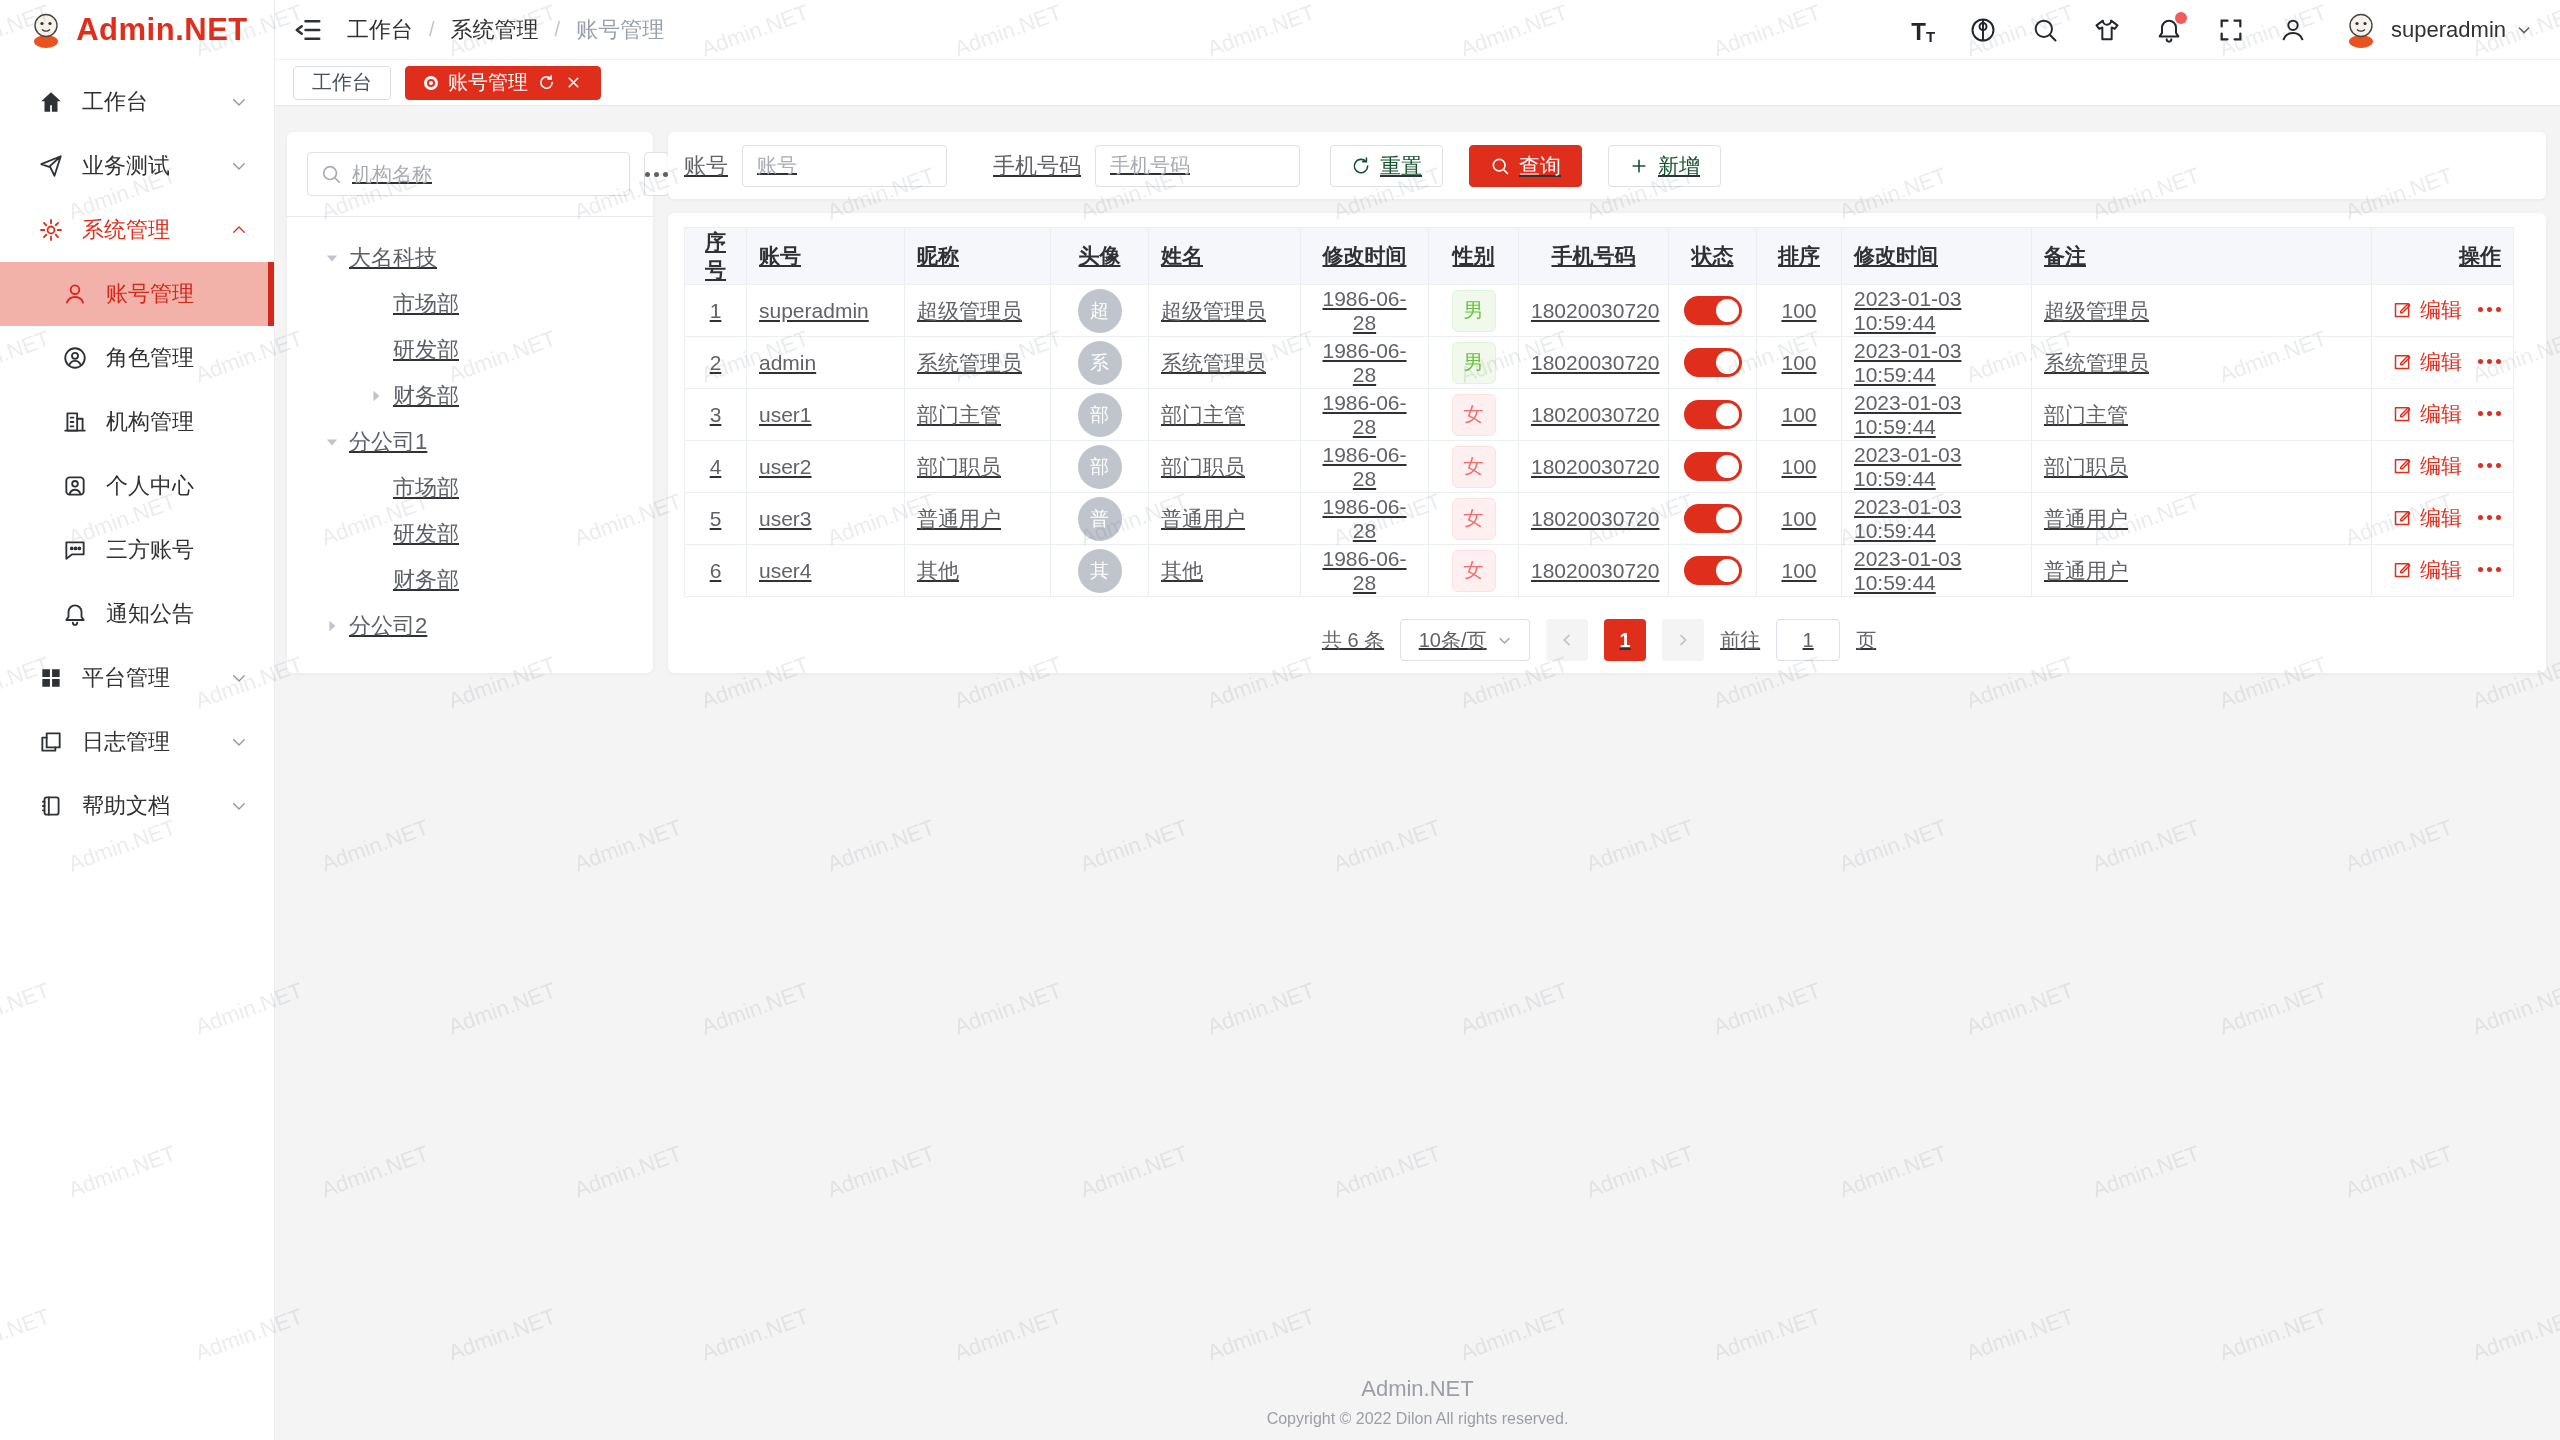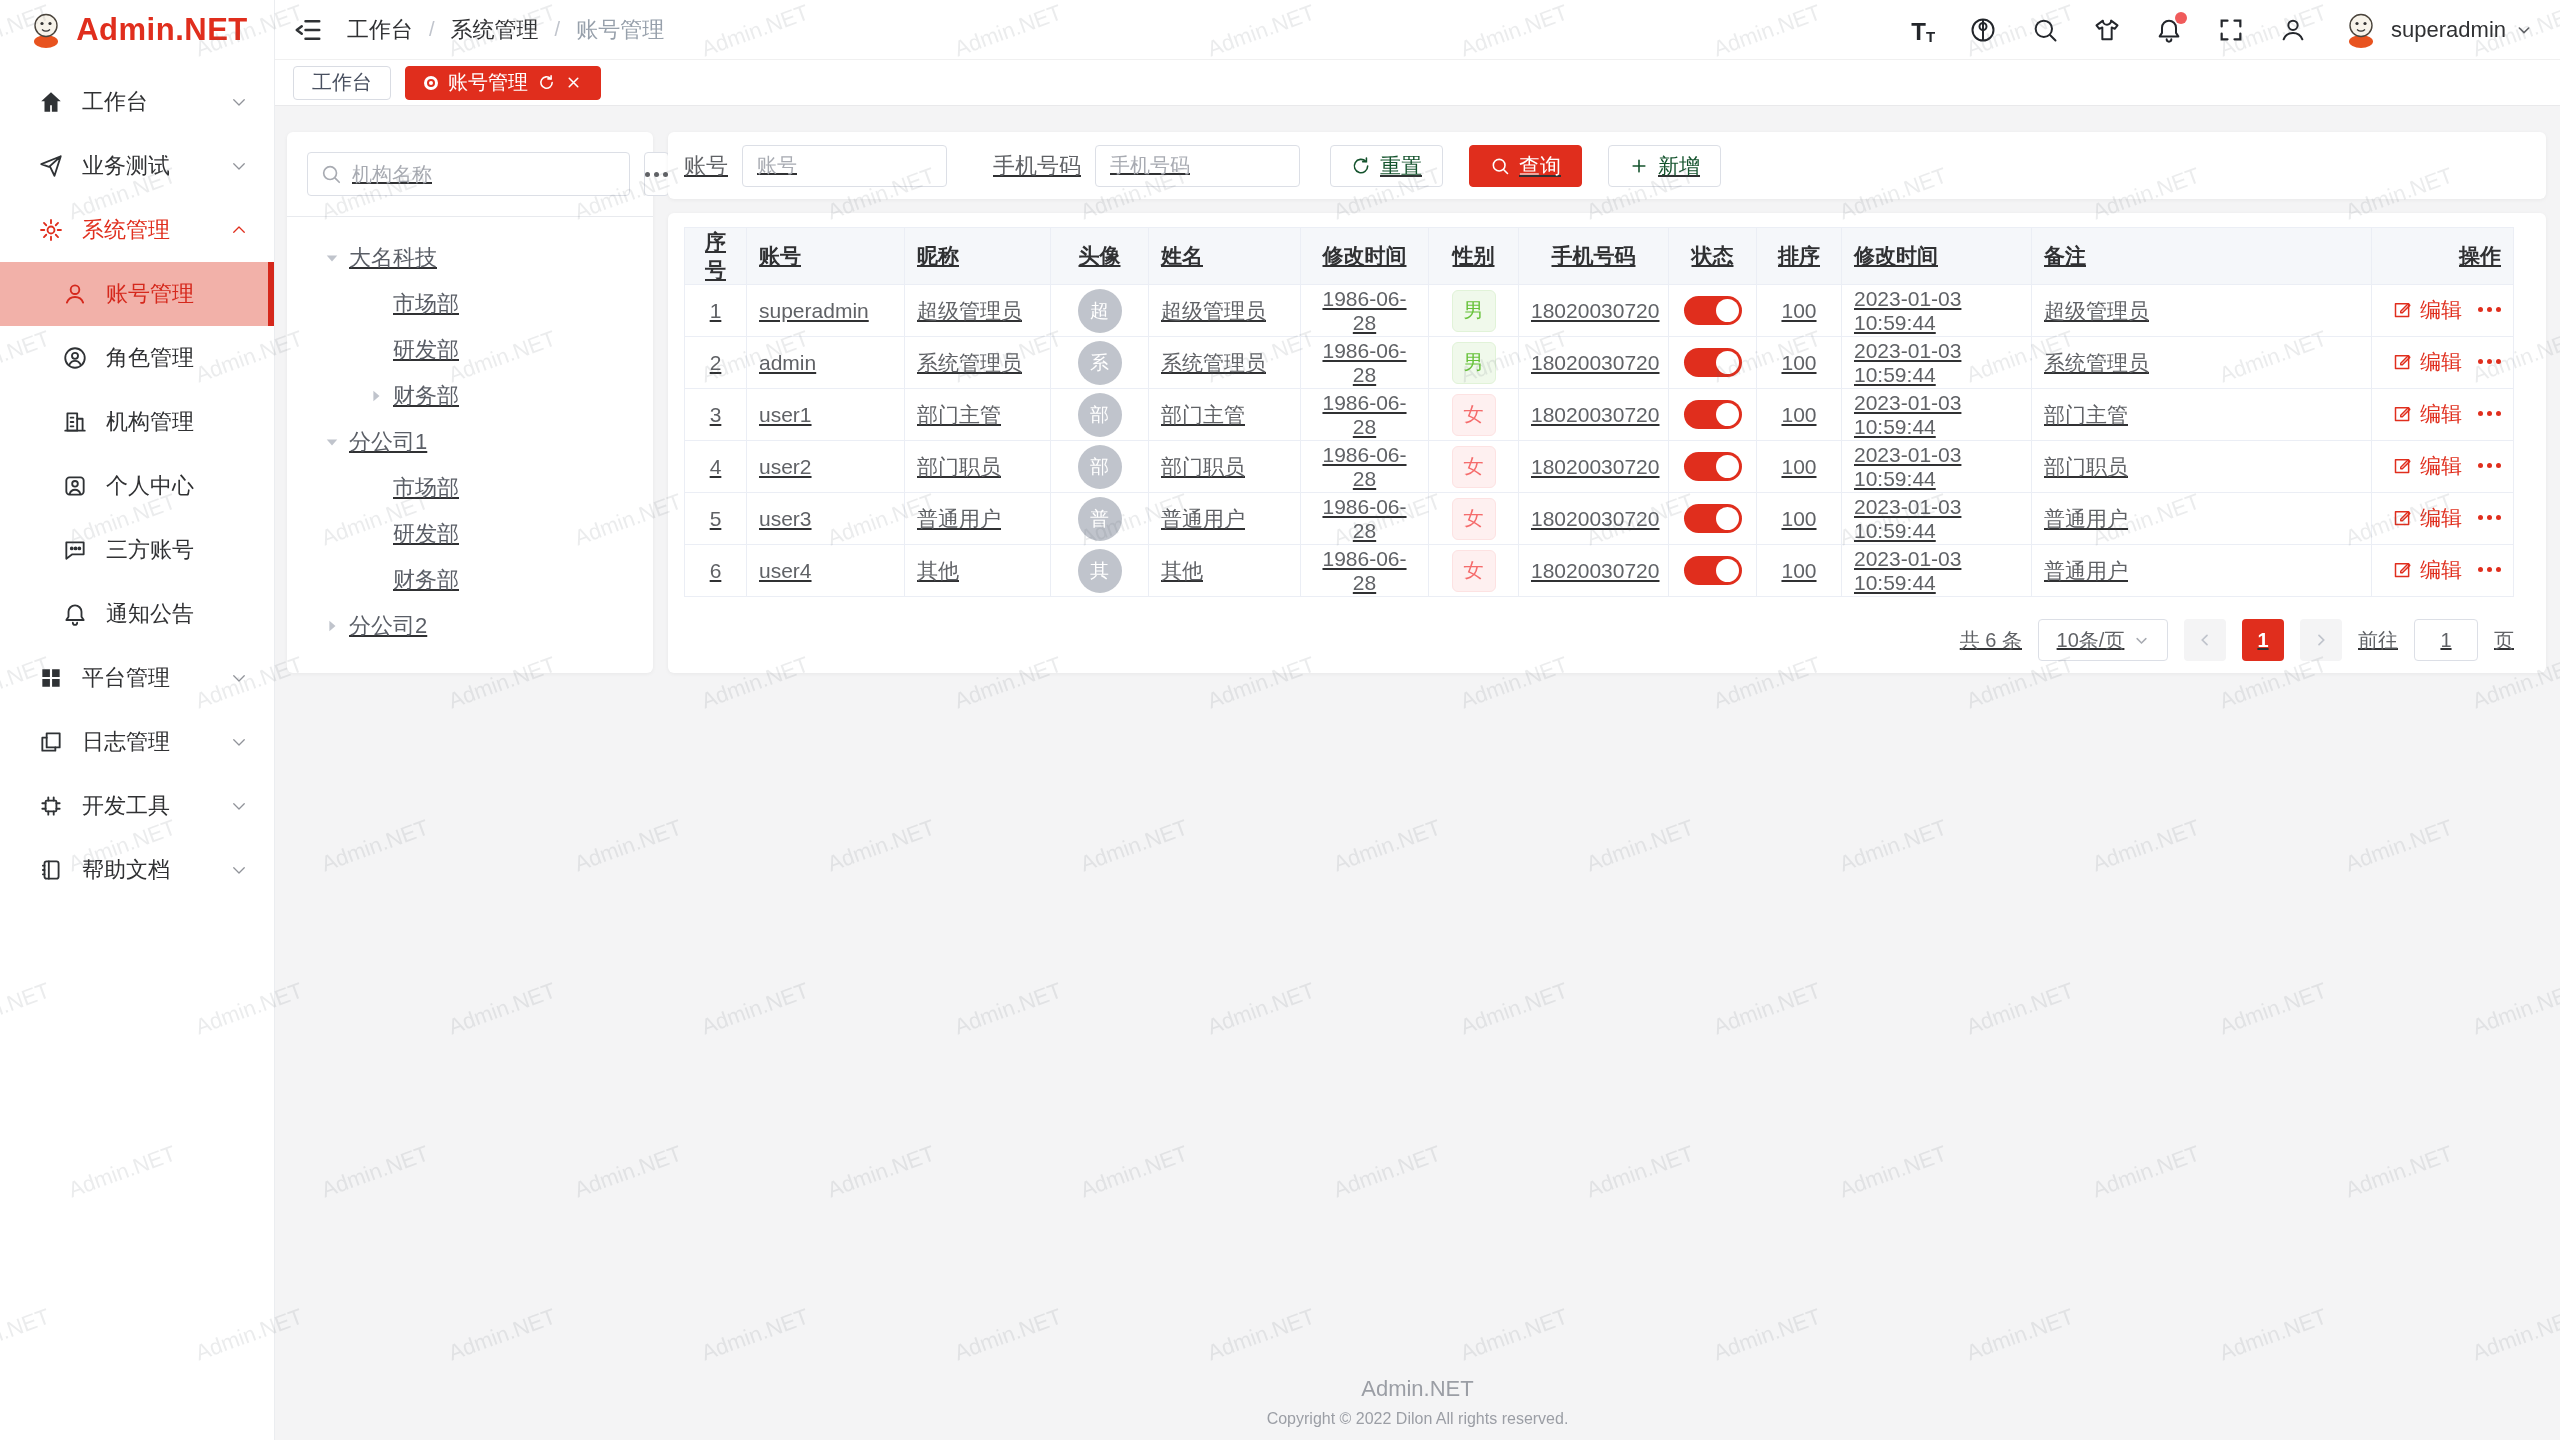--- a/index.html
+++ b/index.html
@@ -85,21 +85,21 @@
   .f-input { width:205px; height:42px; border:1px solid #dcdfe6; border-radius:4px; padding:0 14px; font-size:20px; color:#606266; outline:none; font-family:inherit; }
   .f-input::placeholder { color:#a8abb2; }
   .gap46 { width:46px; }
   .btn { height:42px; border-radius:4px; display:flex; align-items:center; gap:9px; padding:0 20px; font-size:21px; cursor:pointer; border:1px solid #dcdfe6; background:#fff; color:#14532d; white-space:nowrap; }
   .btn svg { width:20px; height:20px; }
   .btn.primary { background:#e02e1d; border-color:#e02e1d; color:#ffffff; }
   .btn + .btn { margin-left:26px; }
   .btn-first { margin-left:30px; }
 
   
-  .table-card { margin-top:14px; height:460px; padding:14px 32px 14px 16px; display:flex; flex-direction:column; }
+  .table-card { margin-top:14px; height:460px; padding:14px 32px 14px 16px; display:flex; flex-direction:column;align-items:center; }
   table.grid { width:100%; border-collapse:collapse; table-layout:fixed; border:1px solid #ebeef5; }
   table.grid th { height:50px; background:#f5f7fa; font-size:21px; font-weight:600; color:#303133; border:1px solid #ebeef5; padding:0 12px; }
   table.grid td { height:52px; font-size:21px; color:#606266; border:1px solid #ebeef5; padding:0 12px; background:#fff; }
   .al { text-align:left; } .ac { text-align:center; } .ar { text-align:right; }
   .avatar-circle { width:44px; height:44px; border-radius:50%; background:#c0c4cc; color:#fff; font-size:19px; display:inline-flex; align-items:center; justify-content:center; }
   .gbadge { display:inline-flex; align-items:center; justify-content:center; min-width:44px; height:42px; border-radius:6px; font-size:20px; }
   .gbadge.male { background:#f0f9eb; border:1px solid #e1f3d8; color:#67c23a; }
   .gbadge.female { background:#fef0f0; border:1px solid #fde2e2; color:#f56c6c; }
   .switch { width:58px; height:29px; border-radius:15px; background:#e02e1d; position:relative; display:inline-block; cursor:pointer; vertical-align:middle; }
   .switch::after { content:""; position:absolute; top:3px; right:3px; width:23px; height:23px; border-radius:50%; background:#fff; }
@@ -359,34 +359,20 @@
           <span class="mi-label">日志管理</span>
           <span class="mi-chevron">
             <svg viewBox="0 0 24 24" fill="none" stroke="currentColor" stroke-width="1.7" stroke-linecap="round" stroke-linejoin="round" style="width:100%;height:100%">
               <path d="M5 9l7 7 7-7"></path>
             </svg>
           </span>
         </div>
         <div class="menu-item">
           <span class="mi-icon">
             <svg viewBox="0 0 24 24" fill="none" stroke="currentColor" stroke-width="1.7" stroke-linecap="round" stroke-linejoin="round" style="width:100%;height:100%">
-              <rect x="7" y="7" width="10" height="10" rx="1"></rect>
-              <path d="M9.5 7V4M14.5 7V4M9.5 20v-3M14.5 20v-3M7 9.5H4M7 14.5H4M20 9.5h-3M20 14.5h-3"></path>
-            </svg>
-          </span>
-          <span class="mi-label">开发工具</span>
-          <span class="mi-chevron">
-            <svg viewBox="0 0 24 24" fill="none" stroke="currentColor" stroke-width="1.7" stroke-linecap="round" stroke-linejoin="round" style="width:100%;height:100%">
-              <path d="M5 9l7 7 7-7"></path>
-            </svg>
-          </span>
-        </div>
-        <div class="menu-item">
-          <span class="mi-icon">
-            <svg viewBox="0 0 24 24" fill="none" stroke="currentColor" stroke-width="1.7" stroke-linecap="round" stroke-linejoin="round" style="width:100%;height:100%">
               <rect x="6" y="4" width="13" height="16" rx="2"></rect>
               <path d="M6 8H4.5M6 12H4.5M6 16H4.5M10 4v16"></path>
             </svg>
           </span>
           <span class="mi-label">帮助文档</span>
           <span class="mi-chevron">
             <svg viewBox="0 0 24 24" fill="none" stroke="currentColor" stroke-width="1.7" stroke-linecap="round" stroke-linejoin="round" style="width:100%;height:100%">
               <path d="M5 9l7 7 7-7"></path>
             </svg>
           </span>

